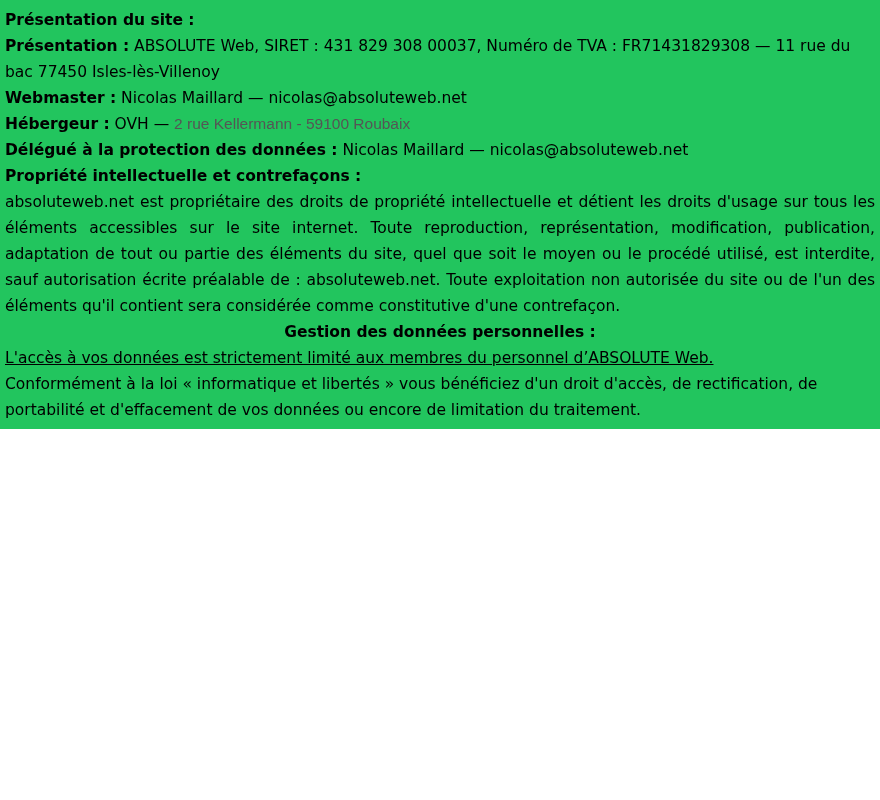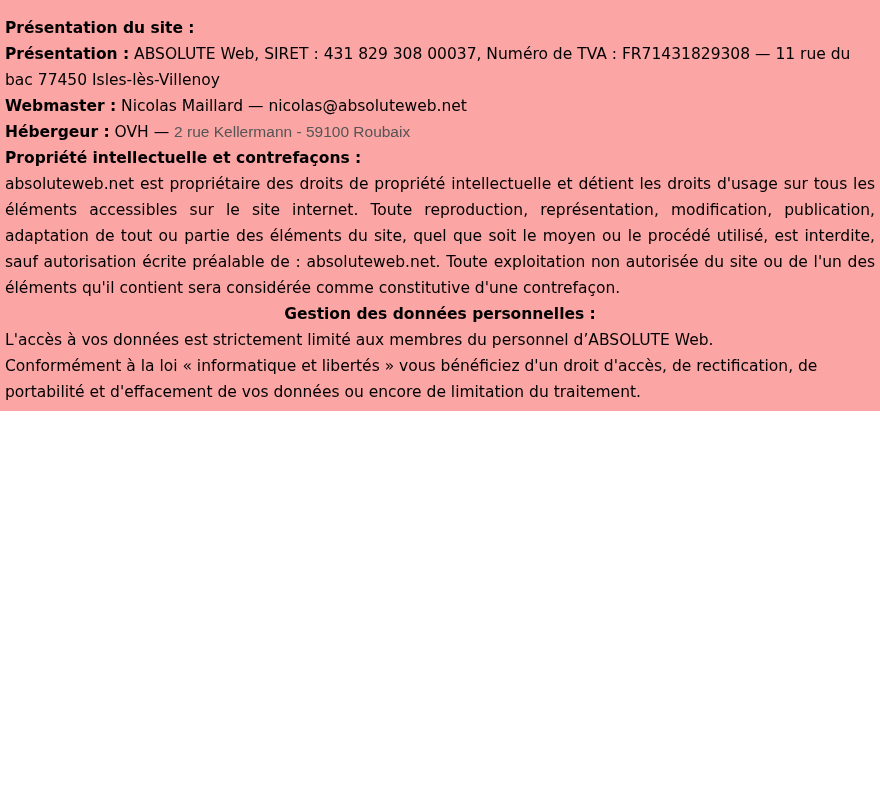--- a/index.html
+++ b/index.html
@@ -3,65 +3,66 @@
 <meta charset="utf-8">
 <style>
   html, body {
     margin: 0;
     padding: 0;
     background: #ffffff;
   }
   .doc {
     width: 880px;
     box-sizing: border-box;
-    padding: 15px 5px 6px 5px;
+    padding: 7px 5px 6px 5px;
     font-family: "DejaVu Sans", sans-serif;
     font-size: 15.5px;
     line-height: 26px;
     color: #000000;
-    background: #fca5a5;
+    background: #22c55e;
   }
   .doc p {
     margin: 0;
   }
   .heading { font-weight: bold; }
   .just { text-align: justify; }
   .muted {
     color: #555555;
     font-family: "Liberation Sans", sans-serif;
     text-align: center;
   }
   
   .mb-h1   { margin-bottom: 28px; }
   .mb-fld  { margin-bottom: 13px; }
   .mb-h2   { margin-bottom: 24px; }
   .mb-ip   { margin-bottom: 16px; }
   .mb-h3   { margin-bottom: 8px; text-align: center;  }
   .mb-dp   { margin-bottom: 10px; }
-  .mb-da   { margin-bottom: 8px;  }
+  .mb-da   { margin-bottom: 8px; text-decoration: underline;  }
   .mb-rts  { margin-bottom: 42px; }
   .mb-end  { margin-bottom: 0;    }
   b { font-weight: bold; }
 </style>
 </head>
 <body>
 
 <div class="doc">
 
   <p class="heading mb-h1">
     <b>Présentation du site :</b>
   </p>
 
   <p class="mb-fld"><b>Présentation :</b><span> ABSOLUTE Web, SIRET : 431 829 308 00037, Numéro de TVA : FR71431829308 — 11 rue du bac 77450 Isles-lès-Villenoy</span></p>
 
 
   <p class="mb-fld"><b>Webmaster :</b><span> Nicolas Maillard — nicolas@absoluteweb.net</span></p>
 
   <p class="mb-fld"><b>Hébergeur :</b><span> OVH — </span><span class="muted">2 rue Kellermann - 59100 Roubaix</span></p>
 
+  <p class="mb-fld"><b>Délégué à la protection des données :</b><span> Nicolas Maillard — nicolas@absoluteweb.net</span></p>
 
   <p class="heading mb-h2">
     <b>Propriété intellectuelle et contrefaçons :</b>
   </p>
 
   <p class="just mb-ip">absoluteweb.net est propriétaire des droits de propriété intellectuelle et détient les droits d'usage sur tous les éléments accessibles sur le site internet. Toute reproduction, représentation, modification, publication, adaptation de tout ou partie des éléments du site, quel que soit le moyen ou le procédé utilisé, est interdite, sauf autorisation écrite préalable de : absoluteweb.net. Toute exploitation non autorisée du site ou de l'un des éléments qu'il contient sera considérée comme constitutive d'une contrefaçon.</p>
 
   <p class="heading mb-h3">
     <b>Gestion des données personnelles :</b>
   </p>

